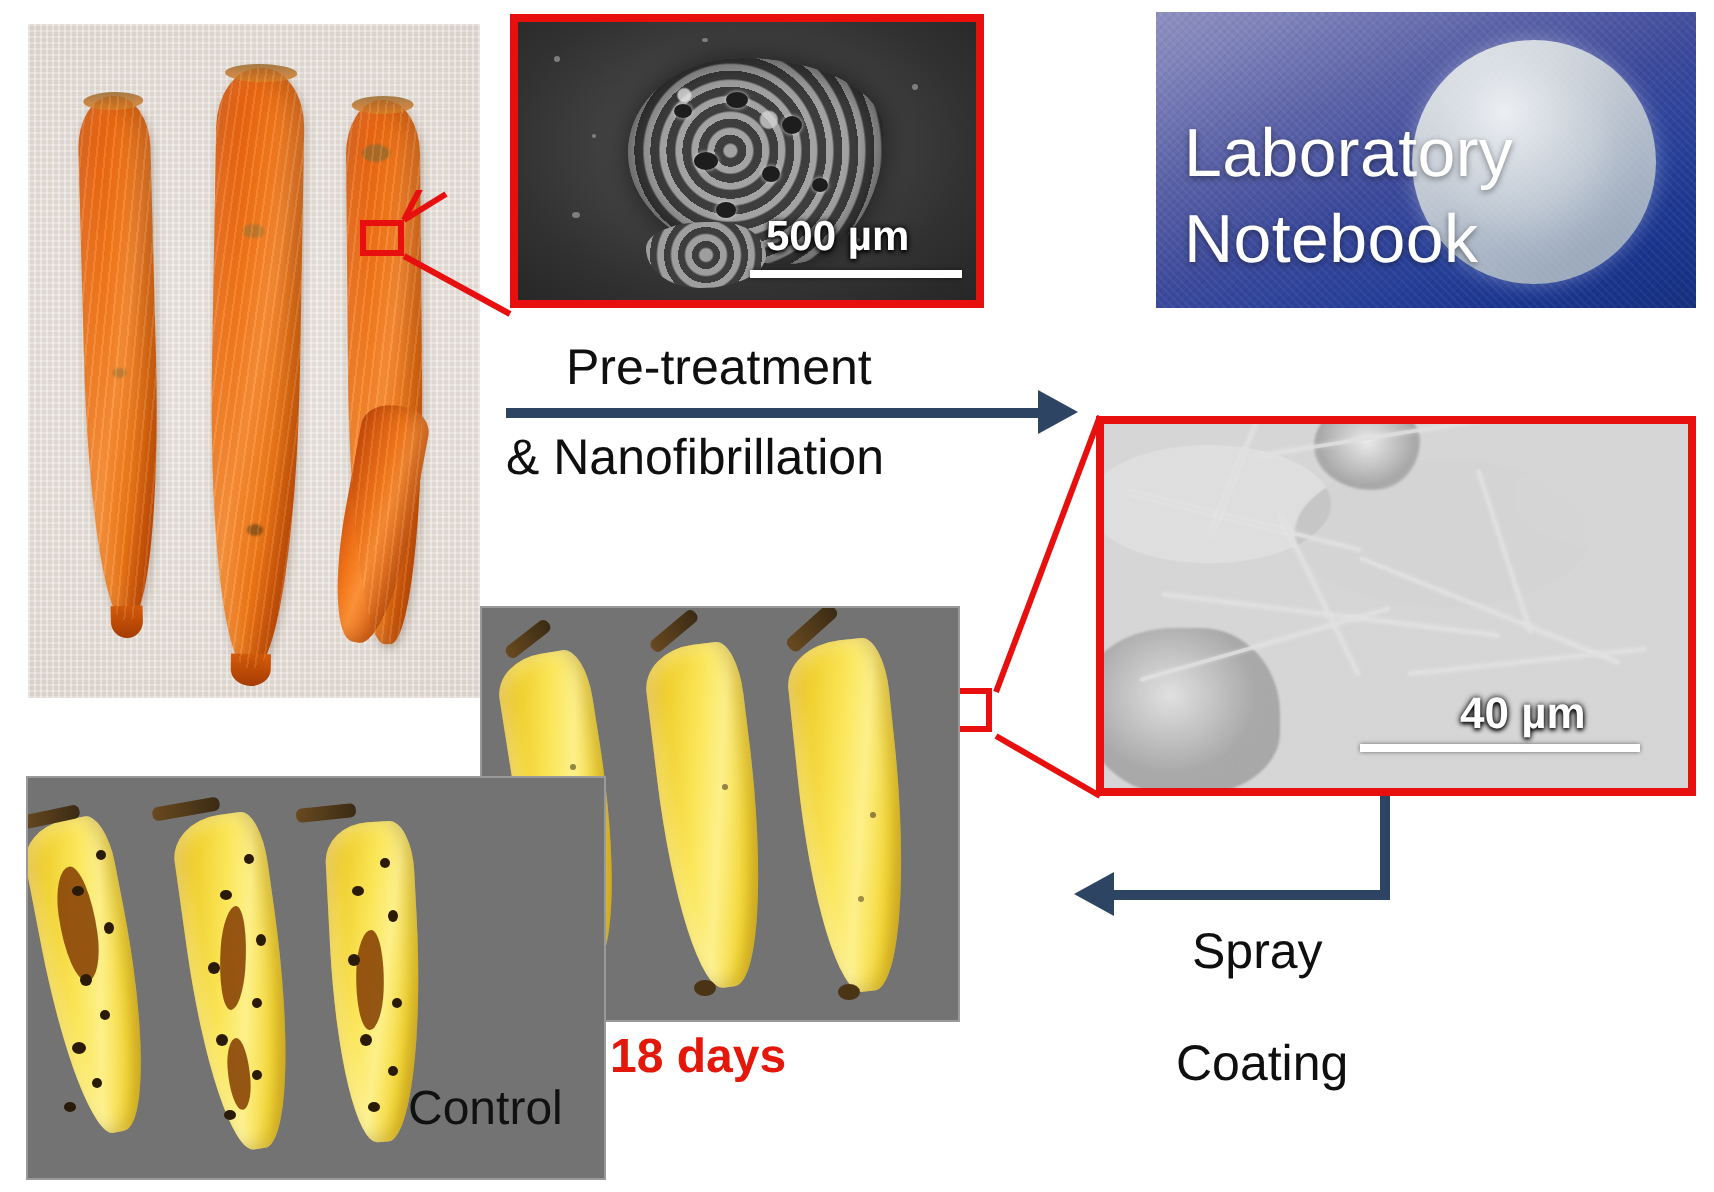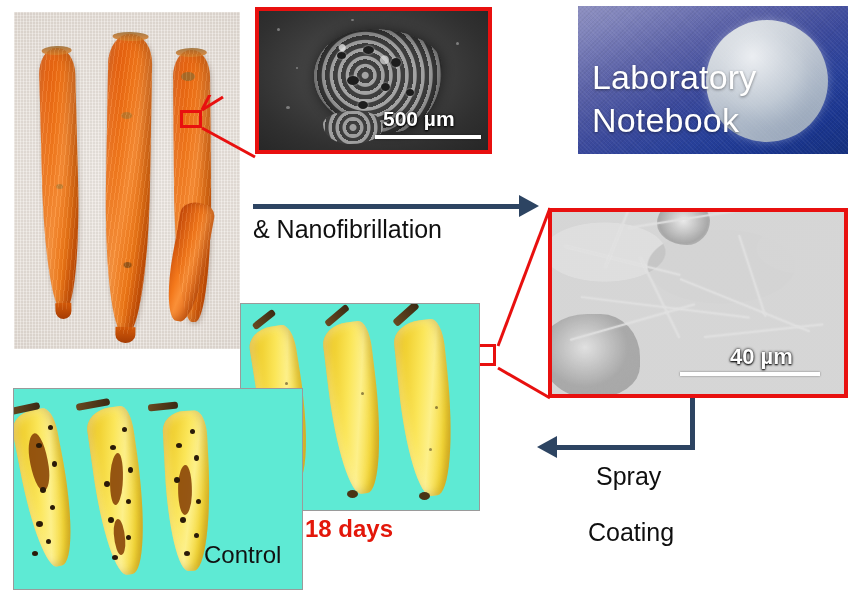--- a/index.html
+++ b/index.html
@@ -106,21 +106,21 @@
 
   
   .arrow-line{position:absolute;background:#2d4462;}
   .arrow-head-right{position:absolute;width:0;height:0;
     border-top:11px solid transparent;border-bottom:11px solid transparent;border-left:20px solid #2d4462;}
   .arrow-head-left{position:absolute;width:0;height:0;
     border-top:11px solid transparent;border-bottom:11px solid transparent;border-right:20px solid #2d4462;}
   .arrow-label{position:absolute;color:#0f0f0f;white-space:nowrap;font-size:25px;}
 
   
-  .fruit-panel{position:absolute;background:#5eead4;border:1px solid #9a9a9a;box-sizing:border-box;overflow:hidden;}
+  .fruit-panel{position:absolute;background:#737373;border:1px solid #9a9a9a;box-sizing:border-box;overflow:hidden;}
   #panel-coated{left:240px;top:303px;width:240px;height:208px;}
   #panel-control{left:13px;top:388px;width:290px;height:202px;}
 
   .banana{position:absolute;}
   .banana .body{position:absolute;inset:0;
     background:linear-gradient(100deg,#d8a817 0%,#f0cf2e 18%,#fbe659 40%,#fdf08a 56%,#f5d93a 74%,#d9ad18 92%,#b8890d 100%);
     box-shadow:inset -4px -2px 8px rgba(150,110,10,.35), inset 4px 2px 8px rgba(255,250,200,.45);}
   .banana .stem{position:absolute;background:linear-gradient(100deg,#6a4a20,#3a2a14);border-radius:3px;}
   .banana .tipend{position:absolute;background:#4a3415;border-radius:50%;}
   .spot{position:absolute;border-radius:50%;background:#2a1a08;}
@@ -175,20 +175,21 @@
       <div class="pore" style="left:26%;top:46%;width:12px;height:9px;"></div>
       <div class="pore" style="left:52%;top:52%;width:9px;height:8px;"></div>
       <div class="pore" style="left:72%;top:58%;width:8px;height:7px;"></div>
       <div class="pore" style="left:34%;top:70%;width:10px;height:8px;"></div>
     </div>
     <div class="particle-foot"></div>
     <div class="scalebar" style="left:116px;top:124px;width:106px;"></div>
     <div class="scalelabel" style="left:124px;top:96px;font-size:21px;">500 µm</div>
   </div>
 
+  <div class="arrow-label" style="left:283px;top:170px;">Pre-treatment</div>
   <div class="arrow-line" style="left:253px;top:204px;width:268px;height:5px;"></div>
   <div class="arrow-head-right" style="left:519px;top:195px;"></div>
   <div class="arrow-label" style="left:253px;top:215px;">&amp; Nanofibrillation</div>
 
   <div id="notebook" class="abs">
     <div class="grain"></div>
     <div id="film"></div>
     <div class="nb-line" id="nb-l1">Laboratory</div>
     <div class="nb-line" id="nb-l2">Notebook</div>
   </div>

